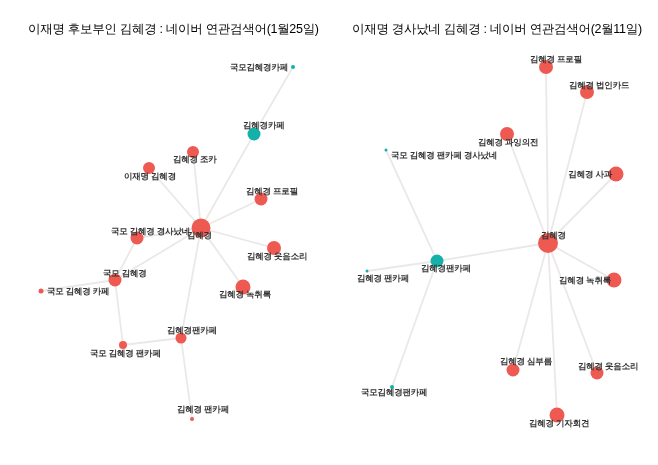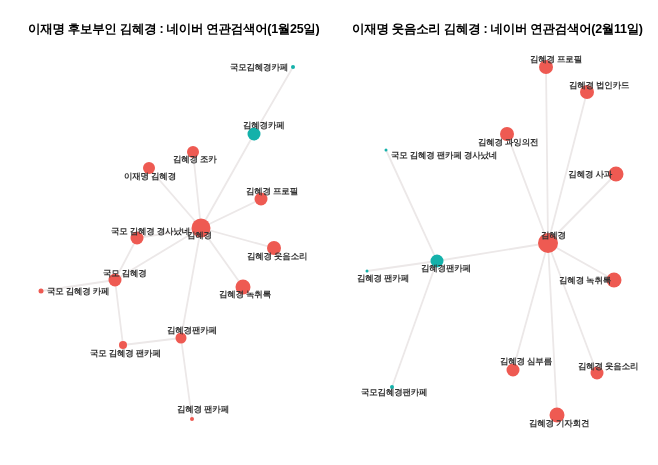--- a/index.html
+++ b/index.html
@@ -8,41 +8,41 @@
     background:#ffffff;
     position:relative;
     overflow:hidden;
     font-family:"Liberation Sans", sans-serif;
   }
   .figure{position:absolute;inset:0;}
   .graph-title{
     position:absolute;
     top:21px;
     font-size:12.5px;
-    font-weight:bold;
+    font-weight:normal;
     color:#000000;
     letter-spacing:-0.3px;
     white-space:nowrap;
   }
   #title-left{left:28px;}
   #title-right{left:352px;}
   #graph-svg{position:absolute;left:0;top:0;}
   .node-label{
     font-family:"Liberation Sans", sans-serif;
     font-size:8.5px;
     font-weight:600;
     letter-spacing:-0.2px;
   }
 </style>
 </head>
 <body>
 
 <div class="figure">
   <div class="graph-title" id="title-left">이재명 후보부인 김혜경 : 네이버 연관검색어(1월25일)</div>
-  <div class="graph-title" id="title-right">이재명 웃음소리 김혜경 : 네이버 연관검색어(2월11일)</div>
+  <div class="graph-title" id="title-right">이재명 경사났네 김혜경 : 네이버 연관검색어(2월11일)</div>
   <svg id="graph-svg" width="658" height="465" viewBox="0 0 658 465">
       <g>
         <line x1="293" y1="67" x2="254" y2="134" stroke="#ece8e8" stroke-width="1.8" stroke-linecap="round"></line>
         <line x1="254" y1="134" x2="201" y2="228" stroke="#ece8e8" stroke-width="1.8" stroke-linecap="round"></line>
         <line x1="193" y1="152" x2="201" y2="228" stroke="#ece8e8" stroke-width="1.8" stroke-linecap="round"></line>
         <line x1="149" y1="168" x2="201" y2="228" stroke="#ece8e8" stroke-width="1.8" stroke-linecap="round"></line>
         <line x1="261" y1="199" x2="201" y2="228" stroke="#ece8e8" stroke-width="1.8" stroke-linecap="round"></line>
         <line x1="137" y1="238" x2="201" y2="228" stroke="#ece8e8" stroke-width="1.8" stroke-linecap="round"></line>
         <line x1="274" y1="248" x2="201" y2="228" stroke="#ece8e8" stroke-width="1.8" stroke-linecap="round"></line>
         <line x1="115" y1="280" x2="201" y2="228" stroke="#ece8e8" stroke-width="1.8" stroke-linecap="round"></line>

